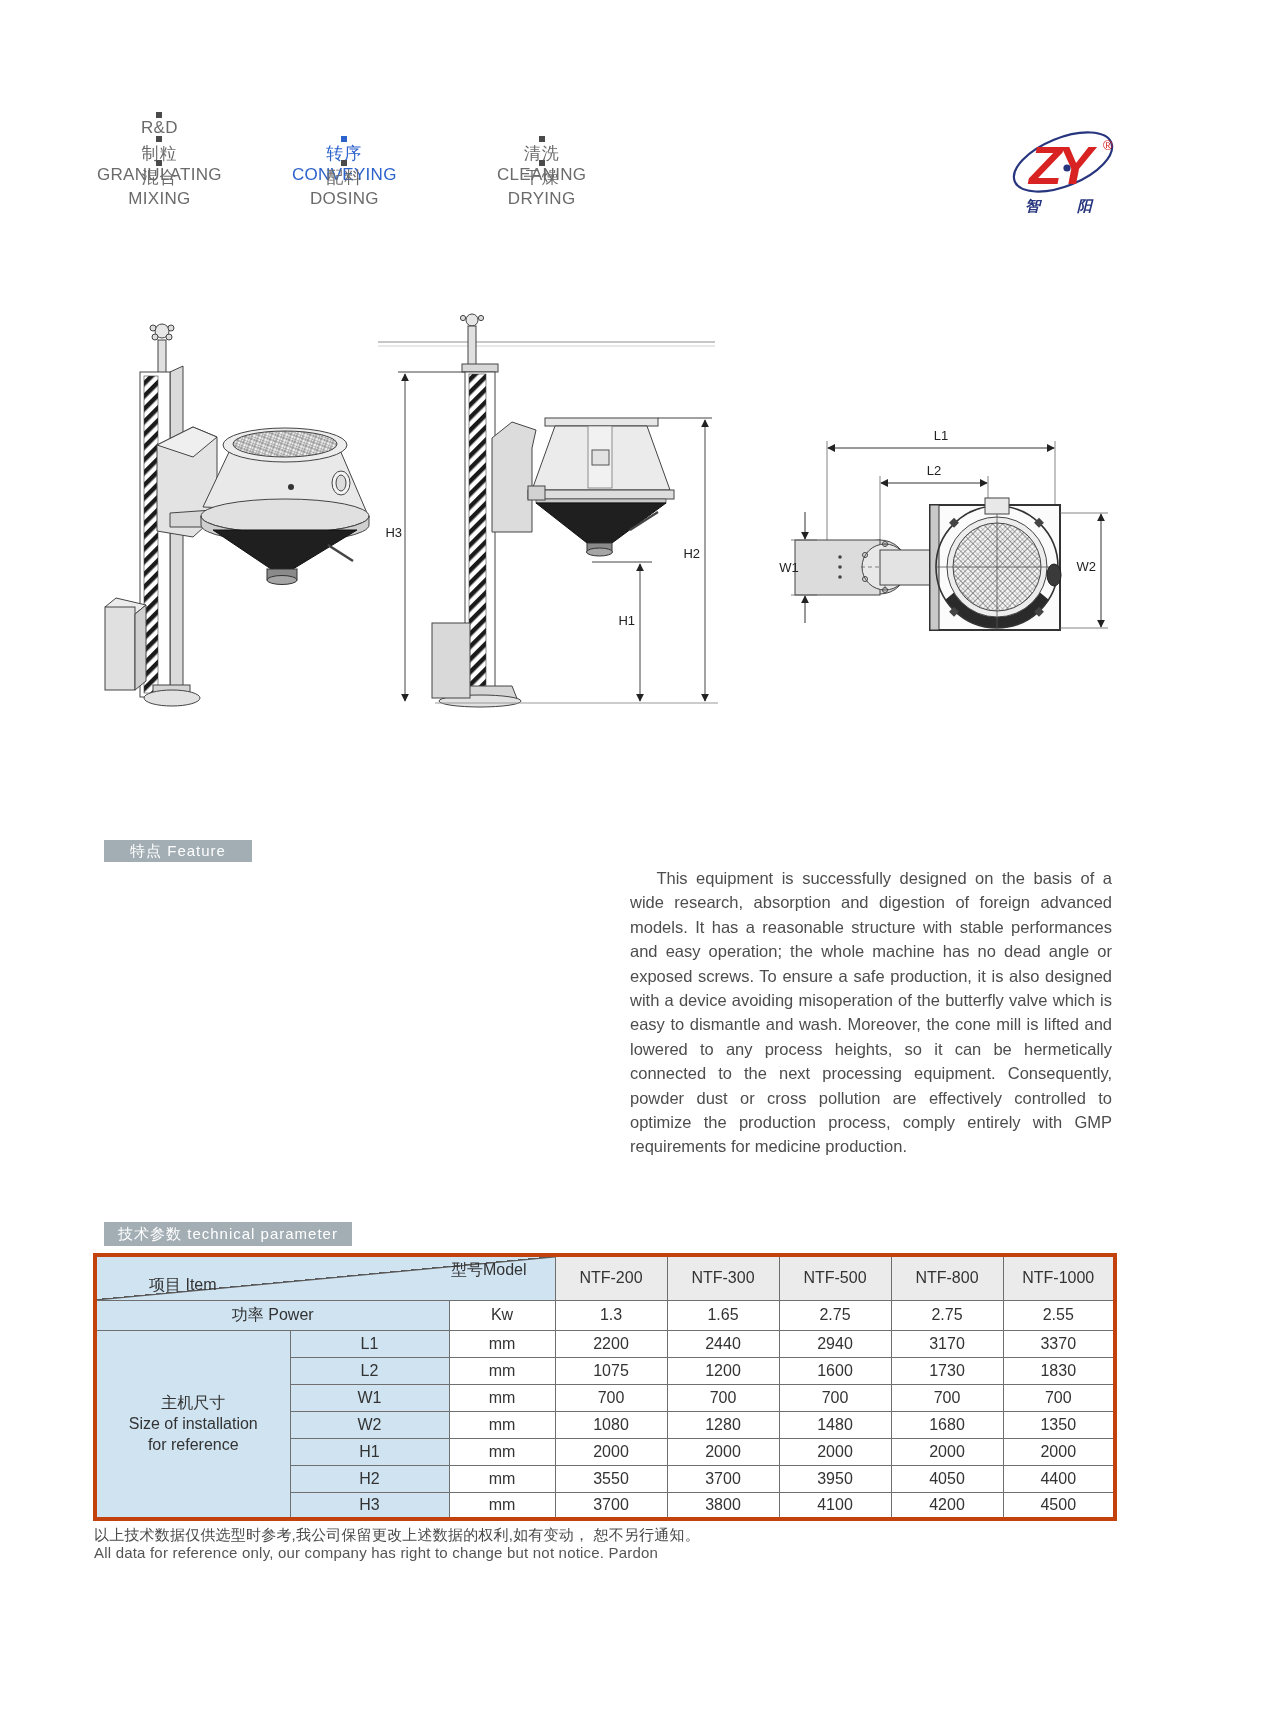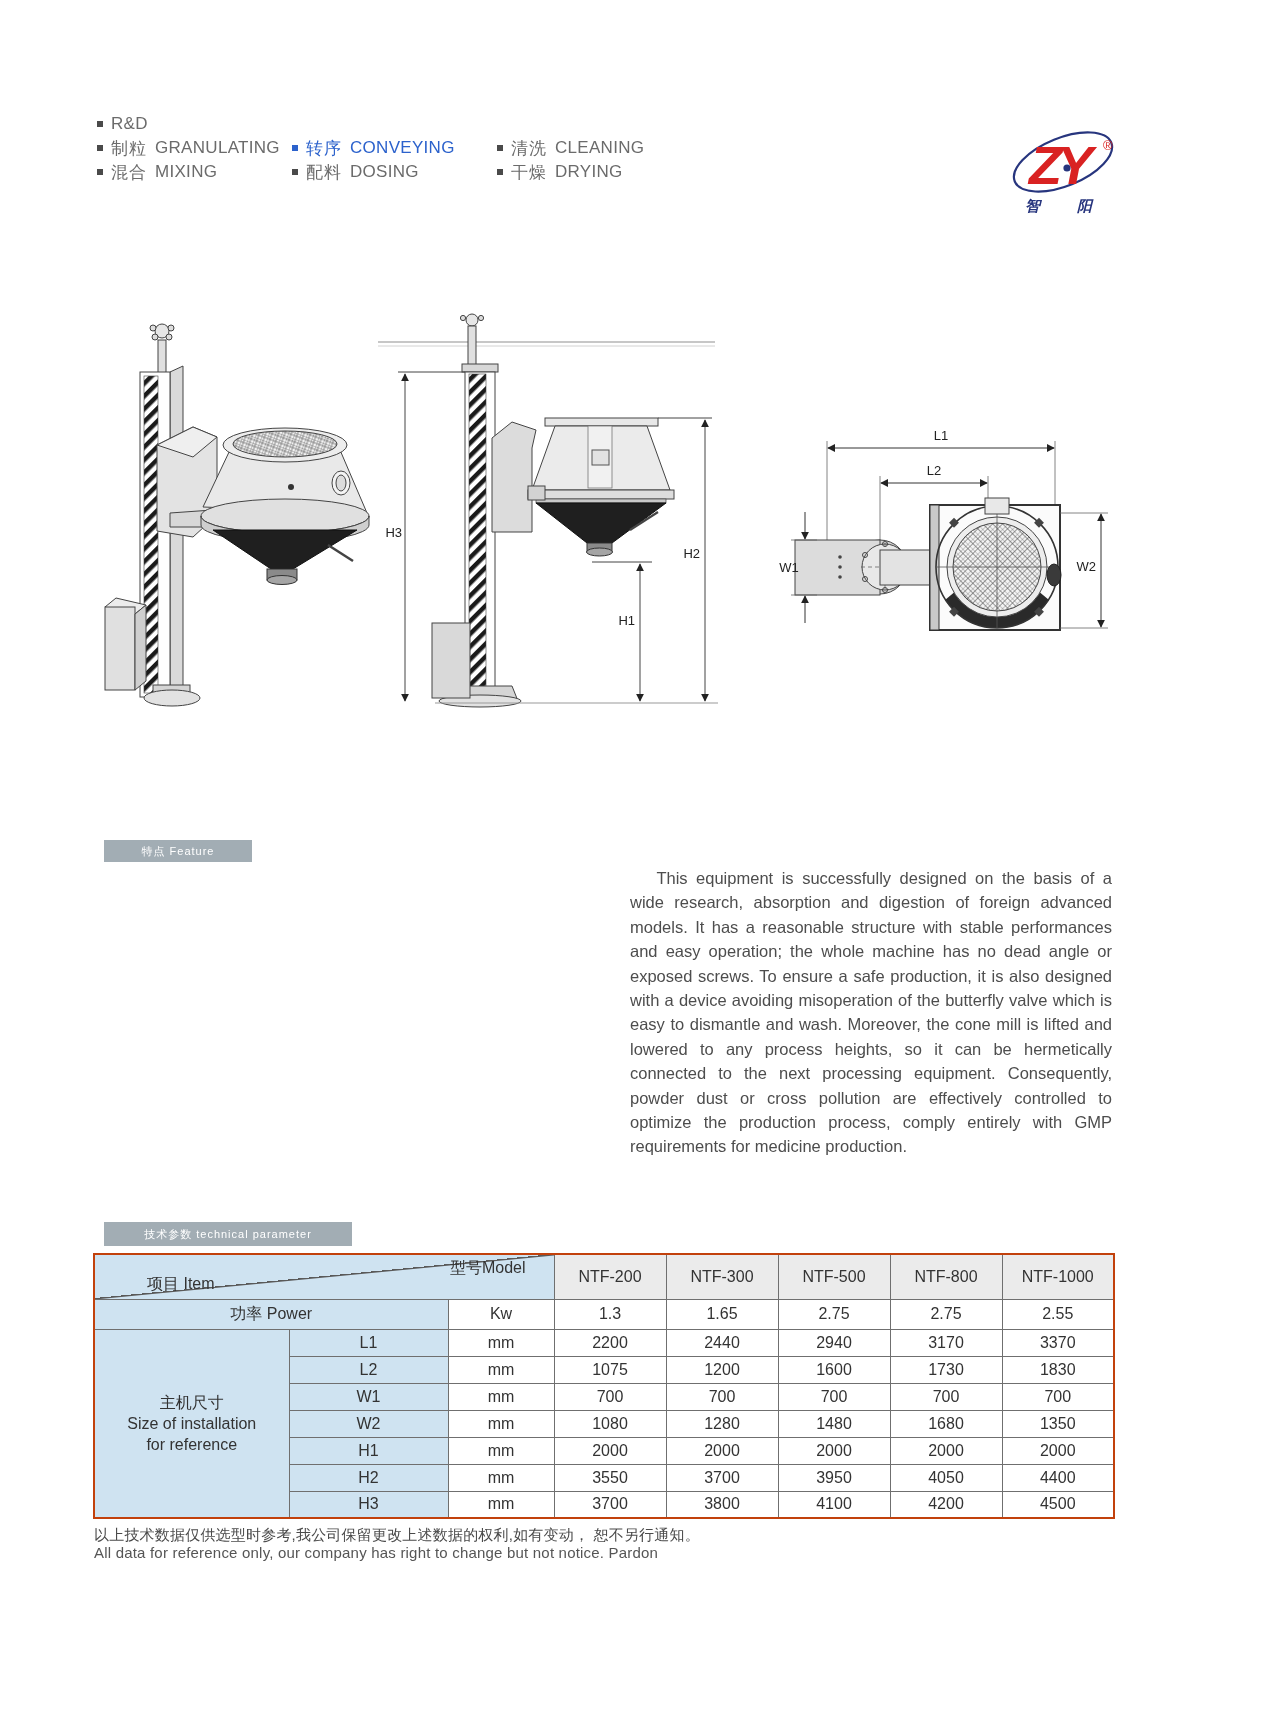--- a/index.html
+++ b/index.html
@@ -1,52 +1,52 @@
 <!DOCTYPE html>
 <html><head>
 <meta charset="utf-8">
 <style>
   html,body{margin:0;padding:0;background:#fff;}
   .page{position:relative;width:1273px;height:1718px;background:#ffffff;overflow:hidden;
         font-family:"Liberation Sans",sans-serif;color:#4d4d4d;}
 
   
   .nav-col{position:absolute;}
-  .nav-item{display:flex;align-items:center;height:24px;gap:8px;color:#6b6b6b;font-size:17px;}
+  .nav-item{display:flex;align-items:center;height:24px;color:#6b6b6b;font-size:17px;flex-direction:column;}
   .nav-item .bullet{width:6px;height:6px;background:#4a4a4a;flex:0 0 auto;}
   .nav-item .zh{letter-spacing:1px;}
   .nav-item .en{letter-spacing:.3px;}
   .nav-item.active{color:#2c62cc;}
   .nav-item.active .bullet{background:#2c62cc;}
 
   
   .logo{position:absolute;left:1005px;top:118px;width:120px;height:100px;}
 
   
   .drawing{position:absolute;}
   svg{display:block;}
   .dimtxt{font-family:"Liberation Sans",sans-serif;font-size:13px;fill:#222;}
 
   
-  .badge{position:absolute;background:#a2adb4;color:#ffffff;font-size:11px;
+  .badge{position:absolute;background:#a2adb4;color:#ffffff;font-size:15px;
          display:flex;align-items:center;justify-content:center;letter-spacing:1px;}
   .badge.feature{left:104px;top:840px;width:148px;height:22px;}
   .badge.params{left:104px;top:1222px;width:248px;height:24px;}
 
   
   .para-zh{position:absolute;left:90px;top:864px;width:524px;font-size:19px;line-height:27px;
            color:#4d4d4d;text-align:justify;text-indent:2em;letter-spacing:.5px;}
   .para-en{position:absolute;left:630px;top:866px;width:482px;font-size:16.5px;line-height:24.4px;
            color:#4d4d4d;text-align:justify;text-indent:1.6em;}
 
   
   .ptable{position:absolute;left:93px;top:1253px;border-collapse:collapse;table-layout:fixed;
           font-size:16px;color:#333;}
   .ptable td{border:1px solid #6f6f6f;text-align:center;padding:0;vertical-align:middle;}
-  .ptable{border:2px solid #c2410c;}
+  .ptable{border:4px solid #c2410c;}
   .ptable .blue{background:#cfe3f1;}
   .ptable .gray{background:#ebebeb;}
   .ptable .white{background:#ffffff;}
   tr.hdr{height:45px;} tr.power{height:30px;padding-left:20px;} tr.dim{height:27px;}
   .corner{position:relative;background:
       linear-gradient(to bottom right,#cfe3f1 calc(50% - 1px),#5a5a5a calc(50% - 1px),
       #5a5a5a calc(50% + 0px),#cfe3f1 calc(50% + 1px));}
   .corner .c-top{position:absolute;top:3px;right:28px;}
   .corner .c-bottom{position:absolute;bottom:4px;left:52px;}
   .group-cell div{line-height:21px;}

